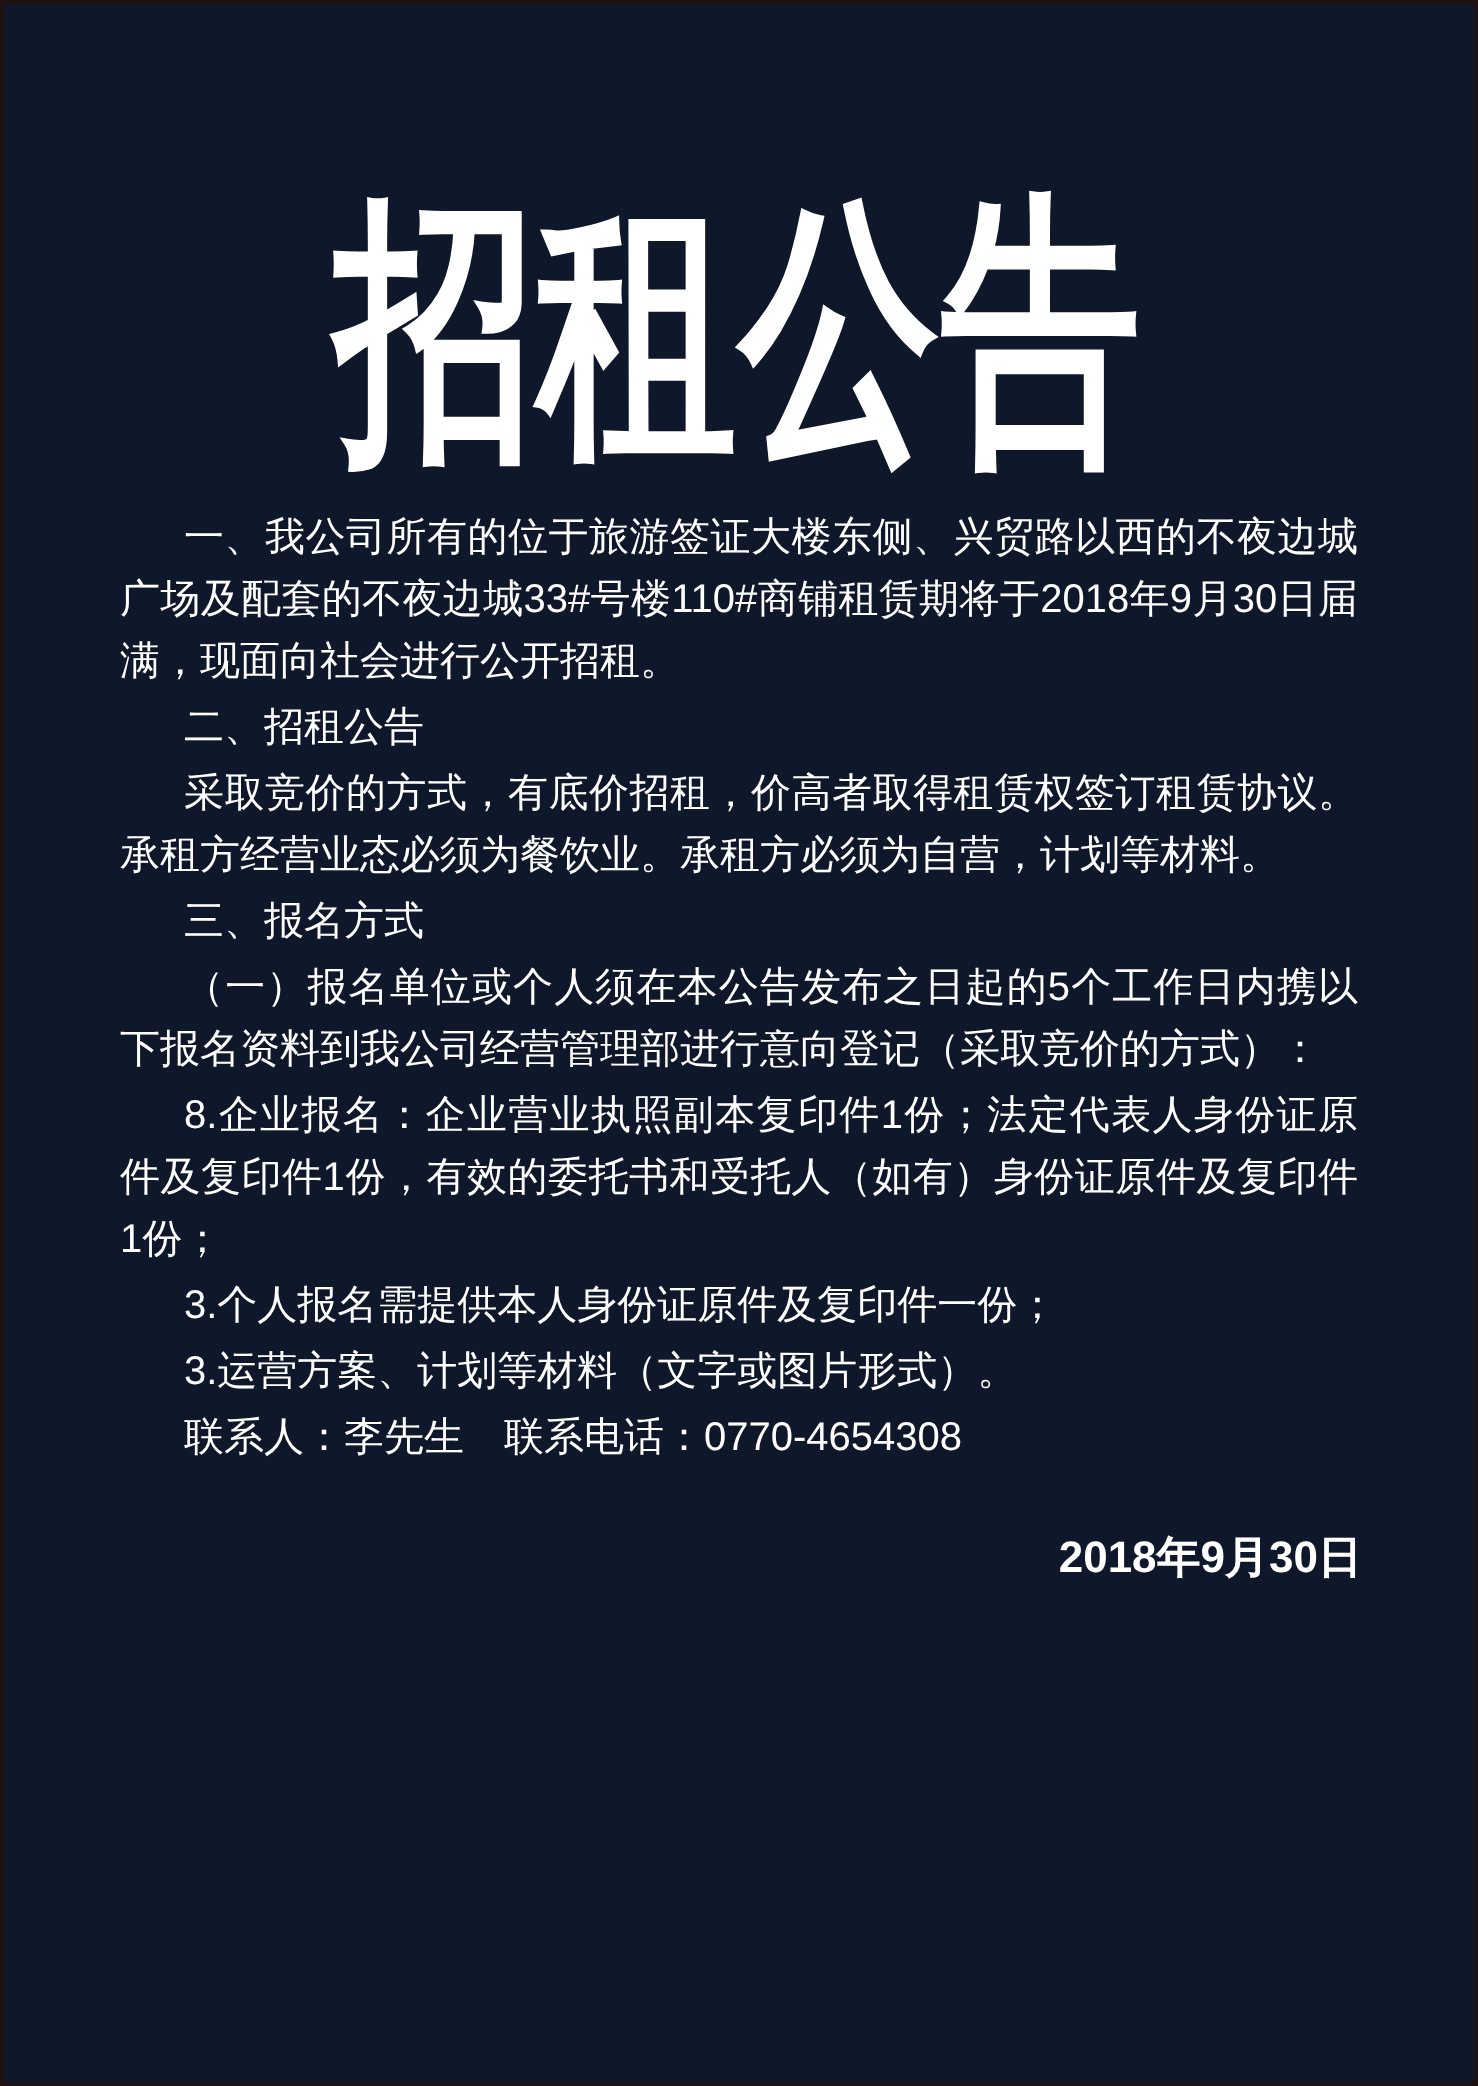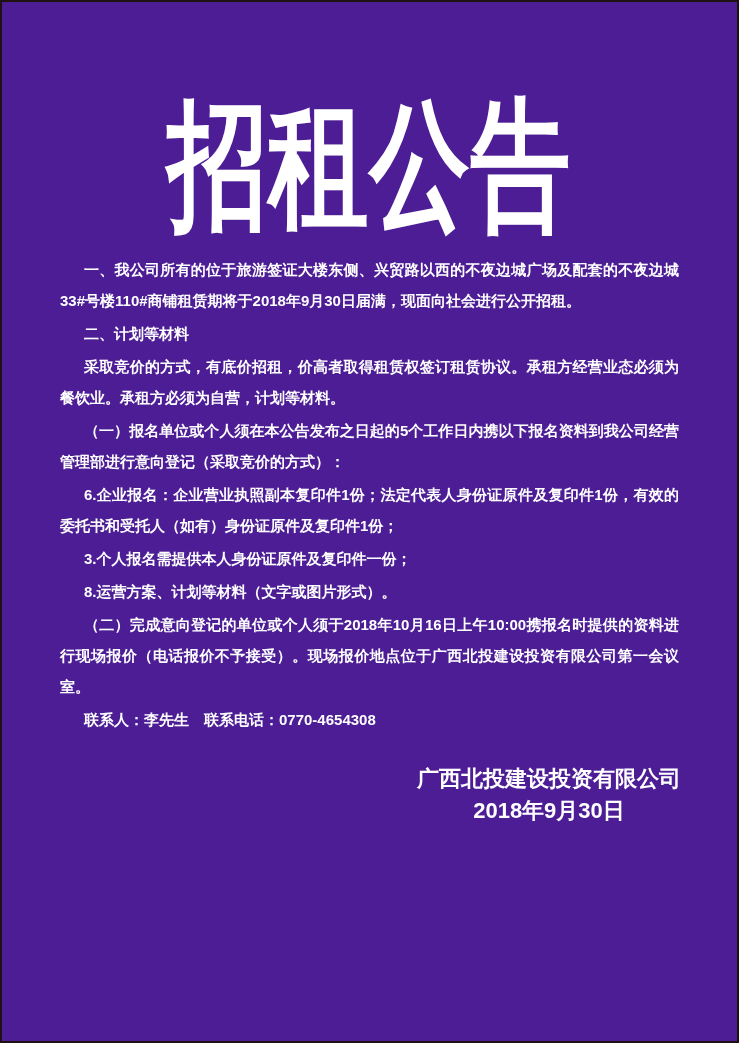--- a/index.html
+++ b/index.html
@@ -5,44 +5,44 @@
   html, body {
     margin: 0;
     padding: 0;
     background: #ffffff;
   }
   .poster {
     position: relative;
     width: 739px;
     height: 1043px;
     box-sizing: border-box;
-    background: #4c1d95;
+    background: #0f172a;
     border: 2px solid #1e1111;
     color: #ffffff;
     overflow: hidden;
     font-family: "Liberation Sans", "DejaVu Sans", sans-serif;
   }
   .title {
     margin: 94px 0 0 0;
     height: 144px;
     line-height: 144px;
     text-align: center;
     font-family: "Liberation Serif", "DejaVu Serif", serif;
     font-weight: bold;
     font-size: 100px;
     letter-spacing: 1px;
     transform: scaleY(1.40);
     transform-origin: 50% 50%;
     white-space: nowrap;
   }
   .body-text {
     margin: 14px 58px 0 58px;
-    font-size: 15px;
+    font-size: 20px;
     line-height: 31px;
-    font-weight: bold;
+    font-weight: normal;
     text-align: justify;
     text-justify: inter-ideograph;
   }
   .para {
     margin: 0 0 2px 0;
     text-indent: 1.6em;
   }
   .signature {
     margin: 28px 56px 0 auto;
     width: max-content;
@@ -54,28 +54,27 @@
 </style>
 </head>
 <body>
 
 <div class="poster">
 
   <h1 class="title">招租公告</h1>
 
   <div class="body-text">
     <p class="para">一、我公司所有的位于旅游签证大楼东侧、兴贸路以西的不夜边城广场及配套的不夜边城33#号楼110#商铺租赁期将于2018年9月30日届满，现面向社会进行公开招租。</p>
-    <p class="para">二、计划等材料</p>
+    <p class="para">二、招租公告</p>
     <p class="para">采取竞价的方式，有底价招租，价高者取得租赁权签订租赁协议。承租方经营业态必须为餐饮业。承租方必须为自营，计划等材料。</p>
+    <p class="para">三、报名方式</p>
     <p class="para">（一）报名单位或个人须在本公告发布之日起的5个工作日内携以下报名资料到我公司经营管理部进行意向登记（采取竞价的方式）：</p>
-    <p class="para">6.企业报名：企业营业执照副本复印件1份；法定代表人身份证原件及复印件1份，有效的委托书和受托人（如有）身份证原件及复印件1份；</p>
+    <p class="para">8.企业报名：企业营业执照副本复印件1份；法定代表人身份证原件及复印件1份，有效的委托书和受托人（如有）身份证原件及复印件1份；</p>
     <p class="para">3.个人报名需提供本人身份证原件及复印件一份；</p>
-    <p class="para">8.运营方案、计划等材料（文字或图片形式）。</p>
-    <p class="para">（二）完成意向登记的单位或个人须于2018年10月16日上午10:00携报名时提供的资料进行现场报价（电话报价不予接受）。现场报价地点位于广西北投建设投资有限公司第一会议室。</p>
+    <p class="para">3.运营方案、计划等材料（文字或图片形式）。</p>
     <p class="para">联系人：李先生　联系电话：0770-4654308</p>
   </div>
 
   <div class="signature">
-    <div>广西北投建设投资有限公司</div>
     <div>2018年9月30日</div>
   </div>
 
 </div>
 
 </body></html>

